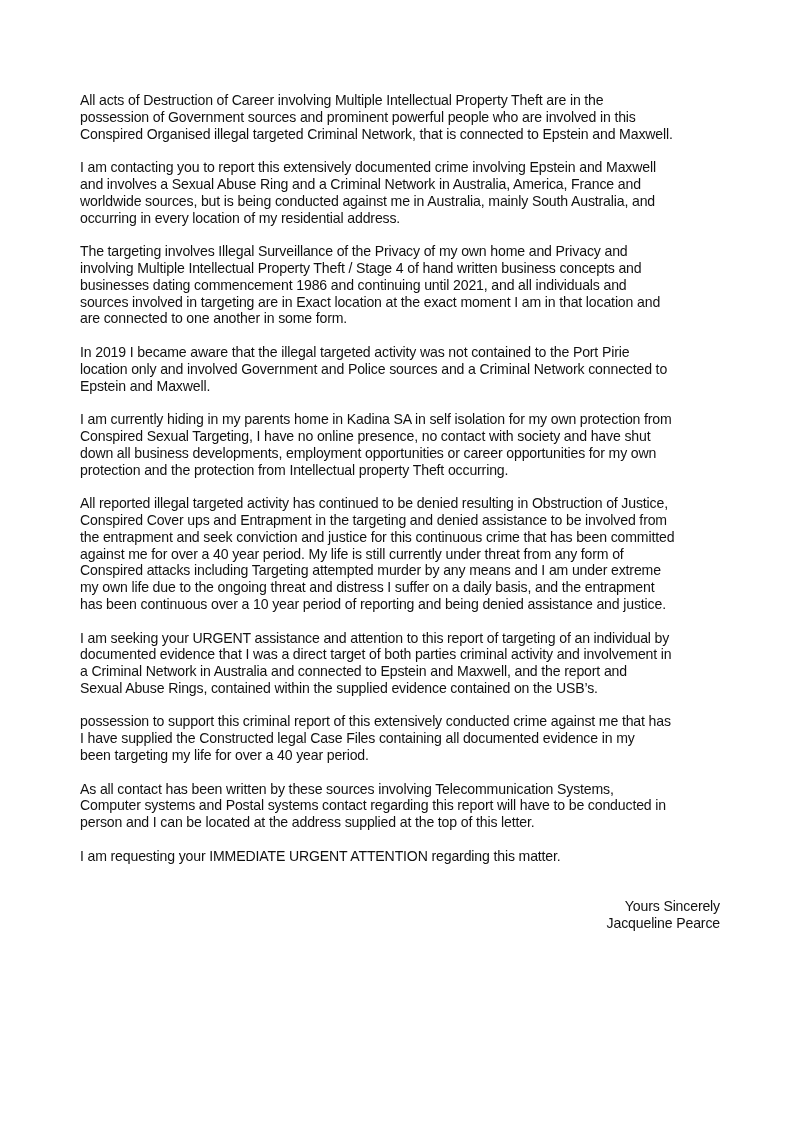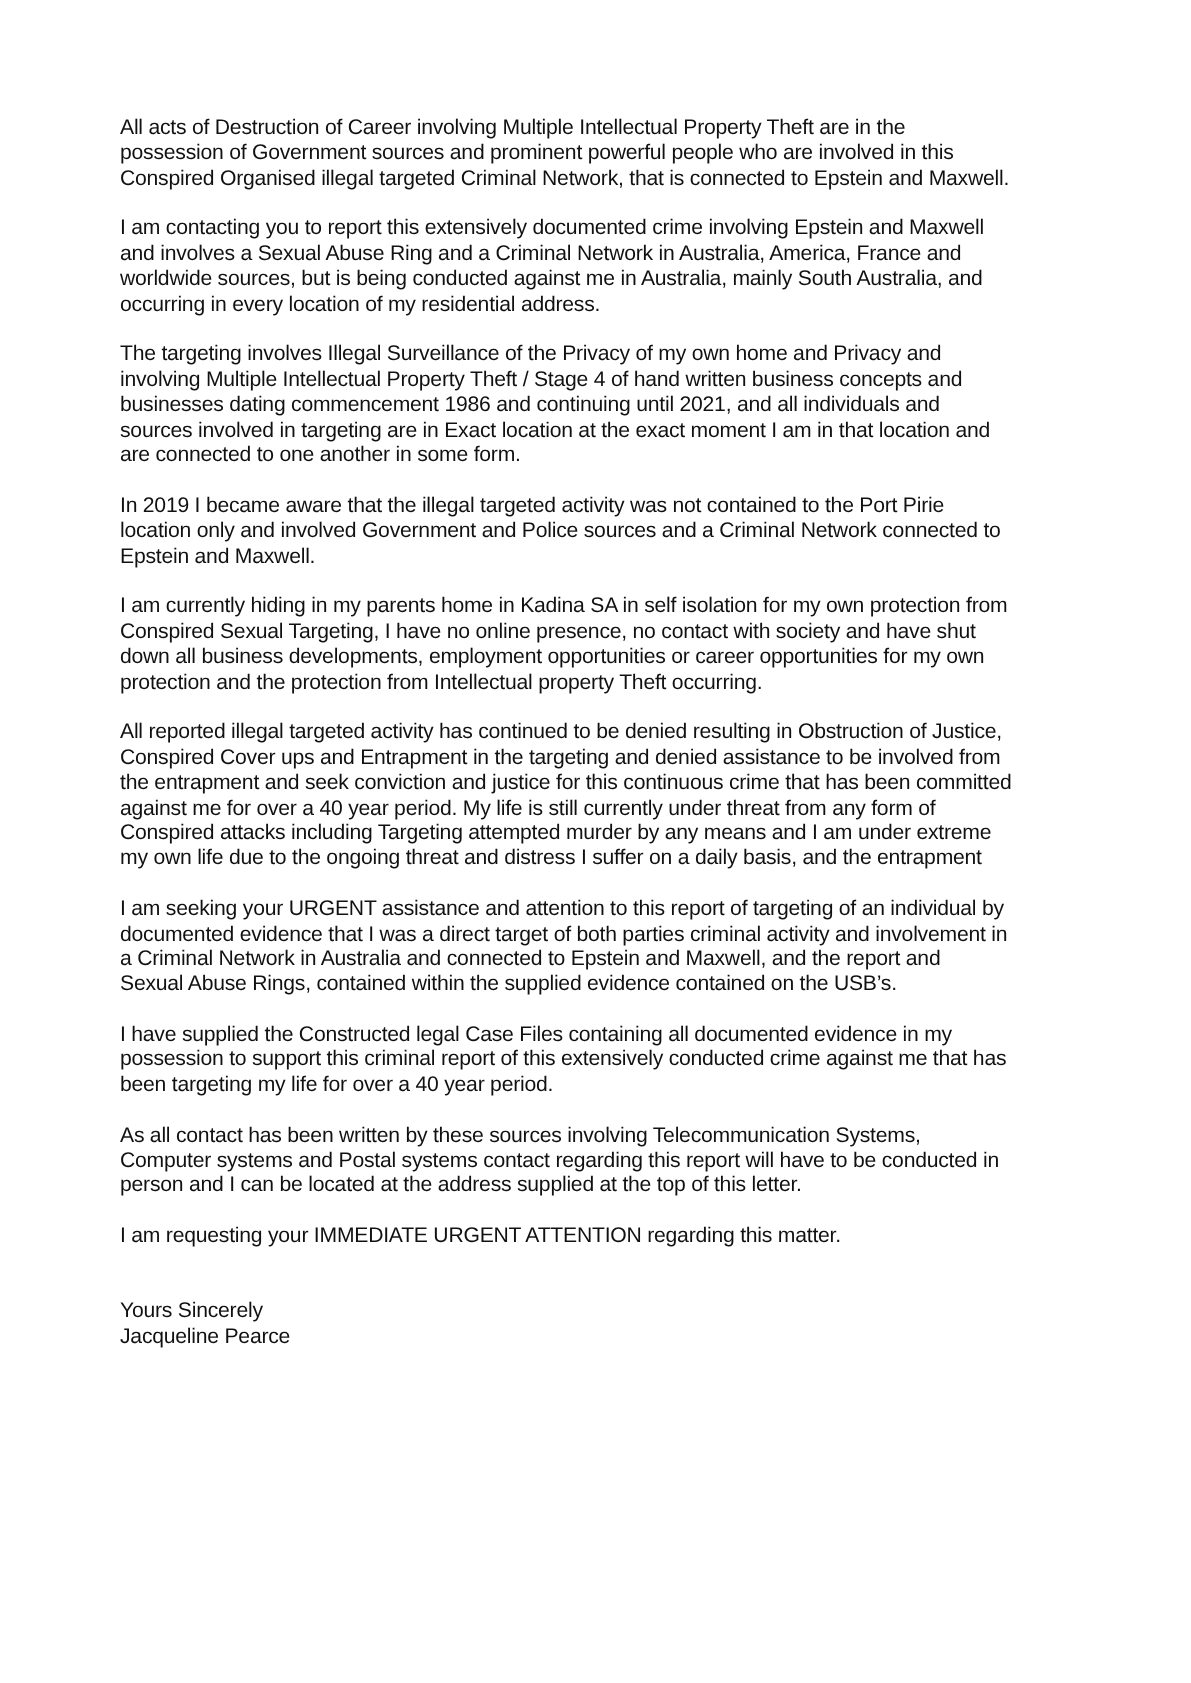--- a/index.html
+++ b/index.html
@@ -11,40 +11,41 @@
       width: 794px;
       height: 1122px;
       position: relative;
       overflow: hidden;
       font-family: "Liberation Sans", sans-serif;
       color: #111111;
     }
     .page {
       position: absolute;
       left: 80px;
-      top: 76px;
+      top: 92px;
       width: 640px;
     }
     .para {
       margin: 0 0 16.8px 0;
       font-size: 14.1px;
       line-height: 16.8px;
       letter-spacing: -0.15px;
       white-space: nowrap;
     }
     .line {
       display: block;
     }
     .closing-gap {
       height: 16.8px;
     }
     .signoff {
       font-size: 14.1px;
       line-height: 16.8px;
       letter-spacing: -0.15px;
+      text-align: right;
     }
   </style>
 </head>
 <body>
 
 <div class="page">
   <div id="paragraphs">
       <p class="para">
         <span class="line">All acts of Destruction of Career involving Multiple Intellectual Property Theft are in the</span>
         <span class="line">possession of Government sources and prominent powerful people who are involved in this</span>
@@ -74,30 +75,31 @@
         <span class="line">down all business developments, employment opportunities or career opportunities for my own</span>
         <span class="line">protection and the protection from Intellectual property Theft occurring.</span>
       </p>
       <p class="para">
         <span class="line">All reported illegal targeted activity has continued to be denied resulting in Obstruction of Justice,</span>
         <span class="line">Conspired Cover ups and Entrapment in the targeting and denied assistance to be involved from</span>
         <span class="line">the entrapment and seek conviction and justice for this continuous crime that has been committed</span>
         <span class="line">against me for over a 40 year period. My life is still currently under threat from any form of</span>
         <span class="line">Conspired attacks including Targeting attempted murder by any means and I am under extreme</span>
         <span class="line">my own life due to the ongoing threat and distress I suffer on a daily basis, and the entrapment</span>
+        <span class="line">has been continuous over a 10 year period of reporting and being denied assistance and justice.</span>
       </p>
       <p class="para">
         <span class="line">I am seeking your URGENT assistance and attention to this report of targeting of an individual by</span>
         <span class="line">documented evidence that I was a direct target of both parties criminal activity and involvement in</span>
         <span class="line">a Criminal Network in Australia and connected to Epstein and Maxwell, and the report and</span>
         <span class="line">Sexual Abuse Rings, contained within the supplied evidence contained on the USB’s.</span>
       </p>
       <p class="para">
+        <span class="line">possession to support this criminal report of this extensively conducted crime against me that has</span>
         <span class="line">I have supplied the Constructed legal Case Files containing all documented evidence in my</span>
-        <span class="line">possession to support this criminal report of this extensively conducted crime against me that has</span>
         <span class="line">been targeting my life for over a 40 year period.</span>
       </p>
       <p class="para">
         <span class="line">As all contact has been written by these sources involving Telecommunication Systems,</span>
         <span class="line">Computer systems and Postal systems contact regarding this report will have to be conducted in</span>
         <span class="line">person and I can be located at the address supplied at the top of this letter.</span>
       </p>
       <p class="para">
         <span class="line">I am requesting your IMMEDIATE URGENT ATTENTION regarding this matter.</span>
       </p>

